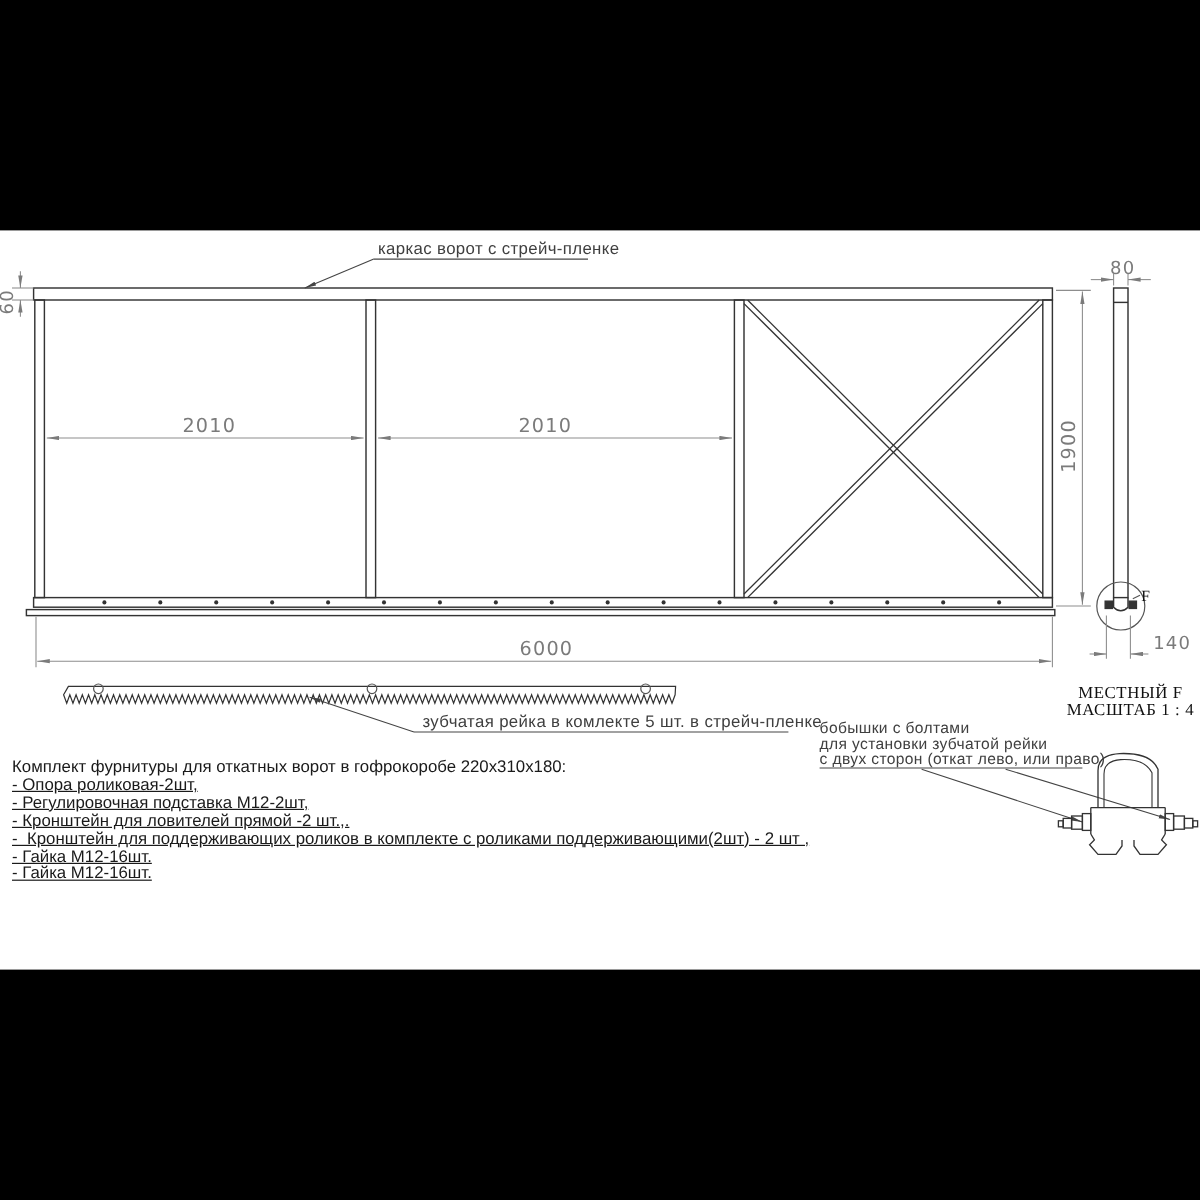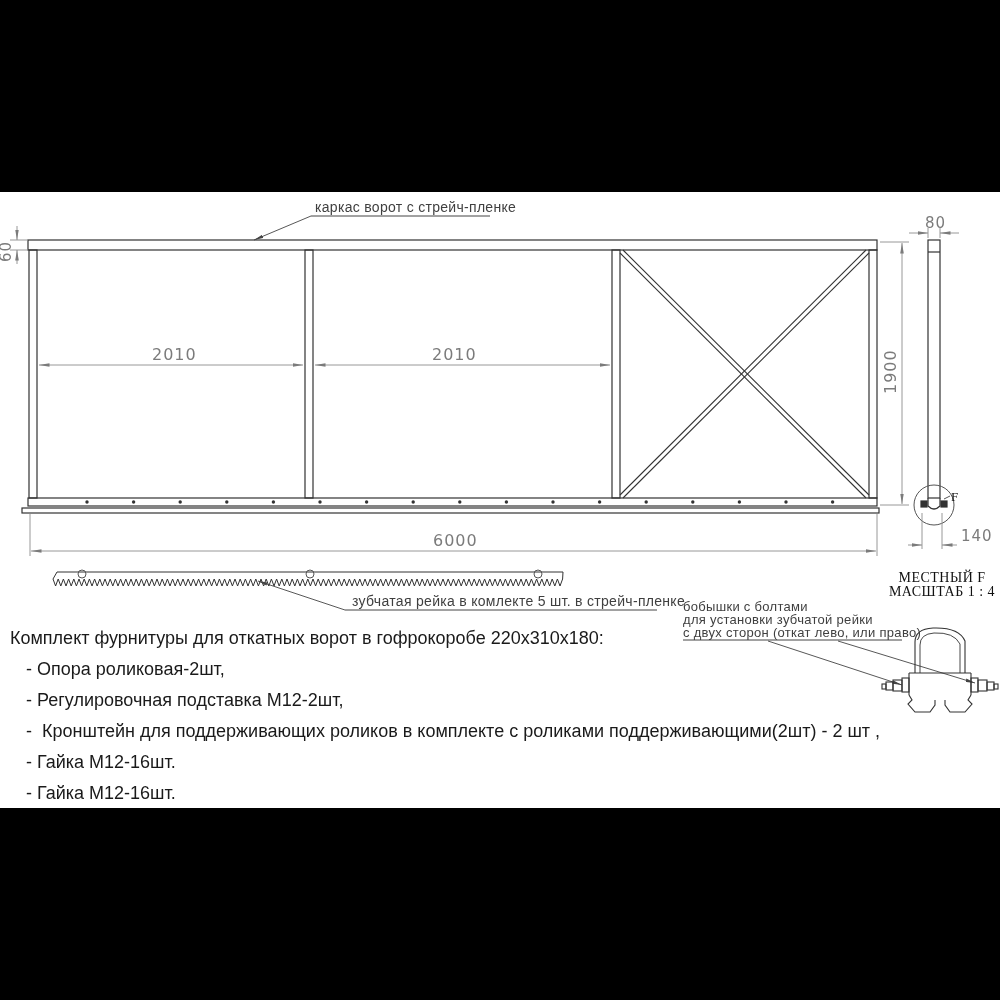--- a/index.html
+++ b/index.html
@@ -8,24 +8,24 @@
     background:#000;font-family:"Liberation Sans",sans-serif;
   }
   .sheet{
     position:absolute;left:0;top:192px;width:1000px;height:616px;
     background:#fff;
   }
   svg{position:absolute;left:0;top:0;width:1000px;height:1000px;}
   .parts-list{
     position:absolute;left:10px;top:631px;width:640px;
     font-family:"Liberation Sans",sans-serif;
-    font-size:18px;line-height:14.9px;color:#1a1a1a;
+    font-size:14px;line-height:14.9px;color:#1a1a1a;
   }
   .parts-list .pl-title{margin:0;}
-  .parts-list .pl-item{margin:16px;white-space:pre;}
+  .parts-list .pl-item{margin:0;white-space:pre;text-decoration:underline;}
   
   text{font-family:"Liberation Sans",sans-serif;}
   .dim-text{fill:#7b7b7b;font-size:16px;letter-spacing:1px;font-family:"DejaVu Sans",sans-serif;}
   .dim-text-s{fill:#7b7b7b;font-size:15px;letter-spacing:1px;font-family:"DejaVu Sans",sans-serif;}
   .label-text{fill:#3f3f3f;font-size:14px;letter-spacing:0.3px;}
   .label-text-s{fill:#3f3f3f;font-size:13px;letter-spacing:0.3px;}
   .serif-text{fill:#111;font-size:14px;font-family:"Liberation Serif",serif;letter-spacing:0.5px;}
   .ref-letter{fill:#111;font-size:13px;font-family:"Liberation Serif",serif;}
 </style>
 </head>
@@ -194,16 +194,17 @@
 
     <path d="M909,695 L912,700 L908,704 L915,712 L930,712 L935,705 L935,700"></path>
     <path d="M971,695 L968,700 L972,704 L965,712 L950,712 L945,705 L945,700"></path>
   </g>
 </svg>
 
 <div class="parts-list">
   <p class="pl-title">Комплект фурнитуры для откатных ворот в гофрокоробе 220х310х180:</p>
   <p class="pl-item">- Опора роликовая-2шт,</p>
   <p class="pl-item">- Регулировочная подставка М12-2шт,</p>
+  <p class="pl-item">- Кронштейн для ловителей прямой -2 шт.,.</p>
   <p class="pl-item">-  Кронштейн для поддерживающих роликов в комплекте с роликами поддерживающими(2шт) - 2 шт ,</p>
   <p class="pl-item">- Гайка М12-16шт.</p>
   <p class="pl-item">- Гайка М12-16шт.</p>
 </div>
 
 </body></html>

